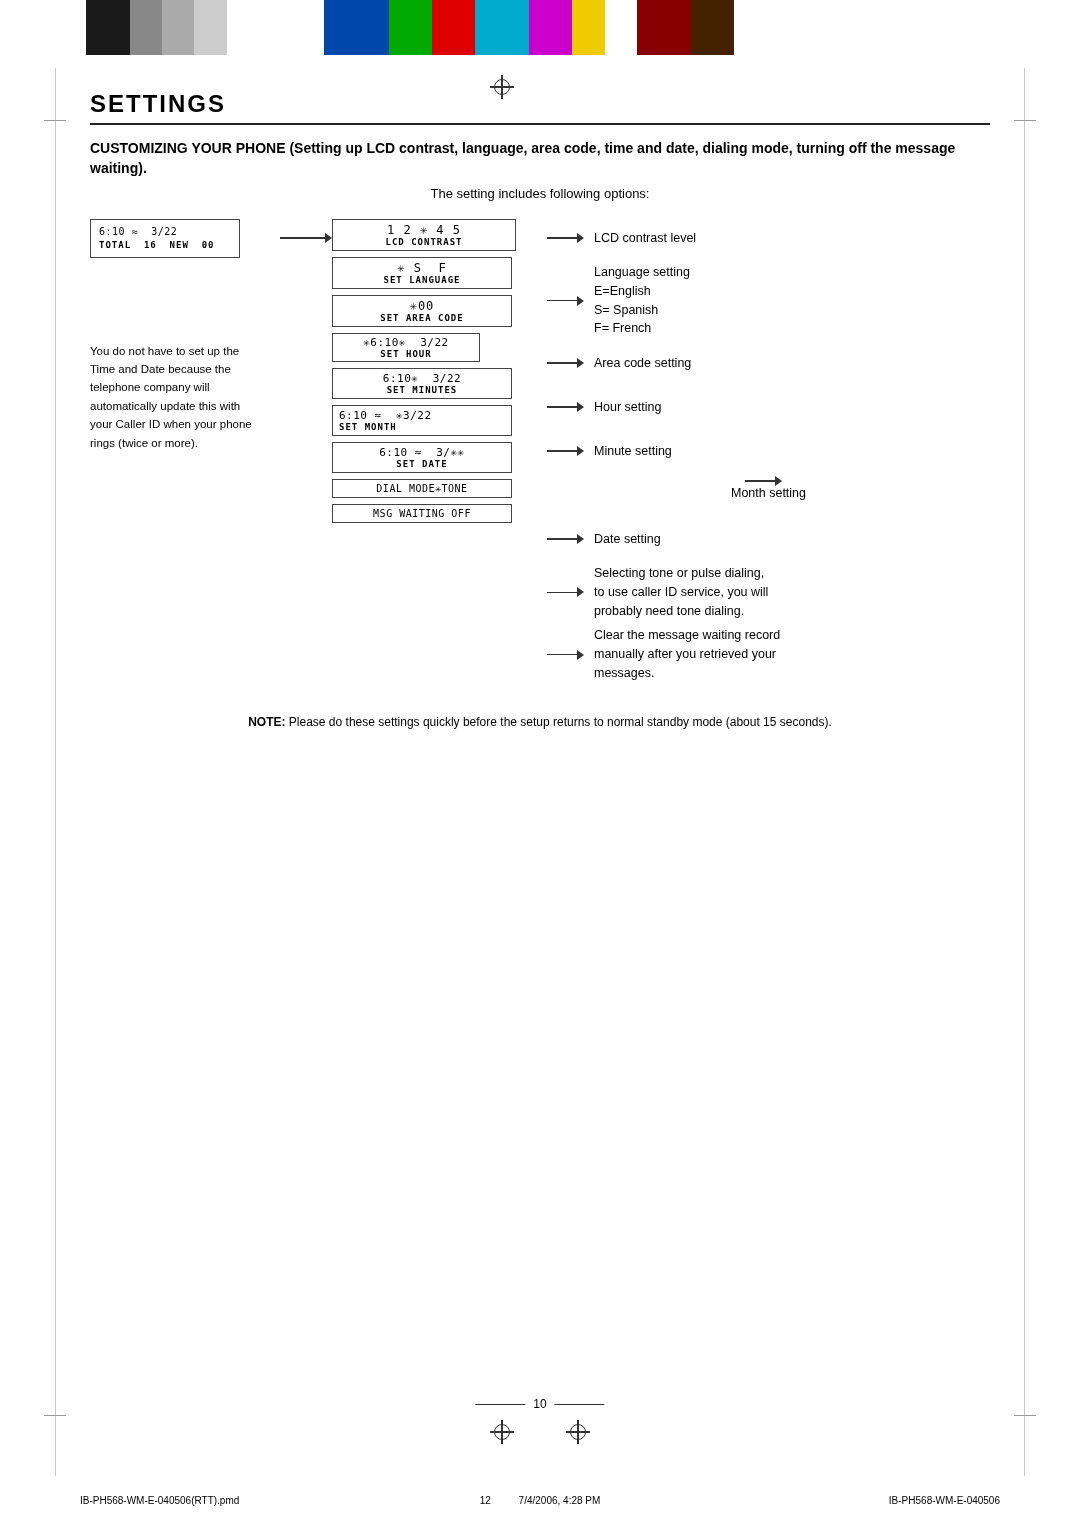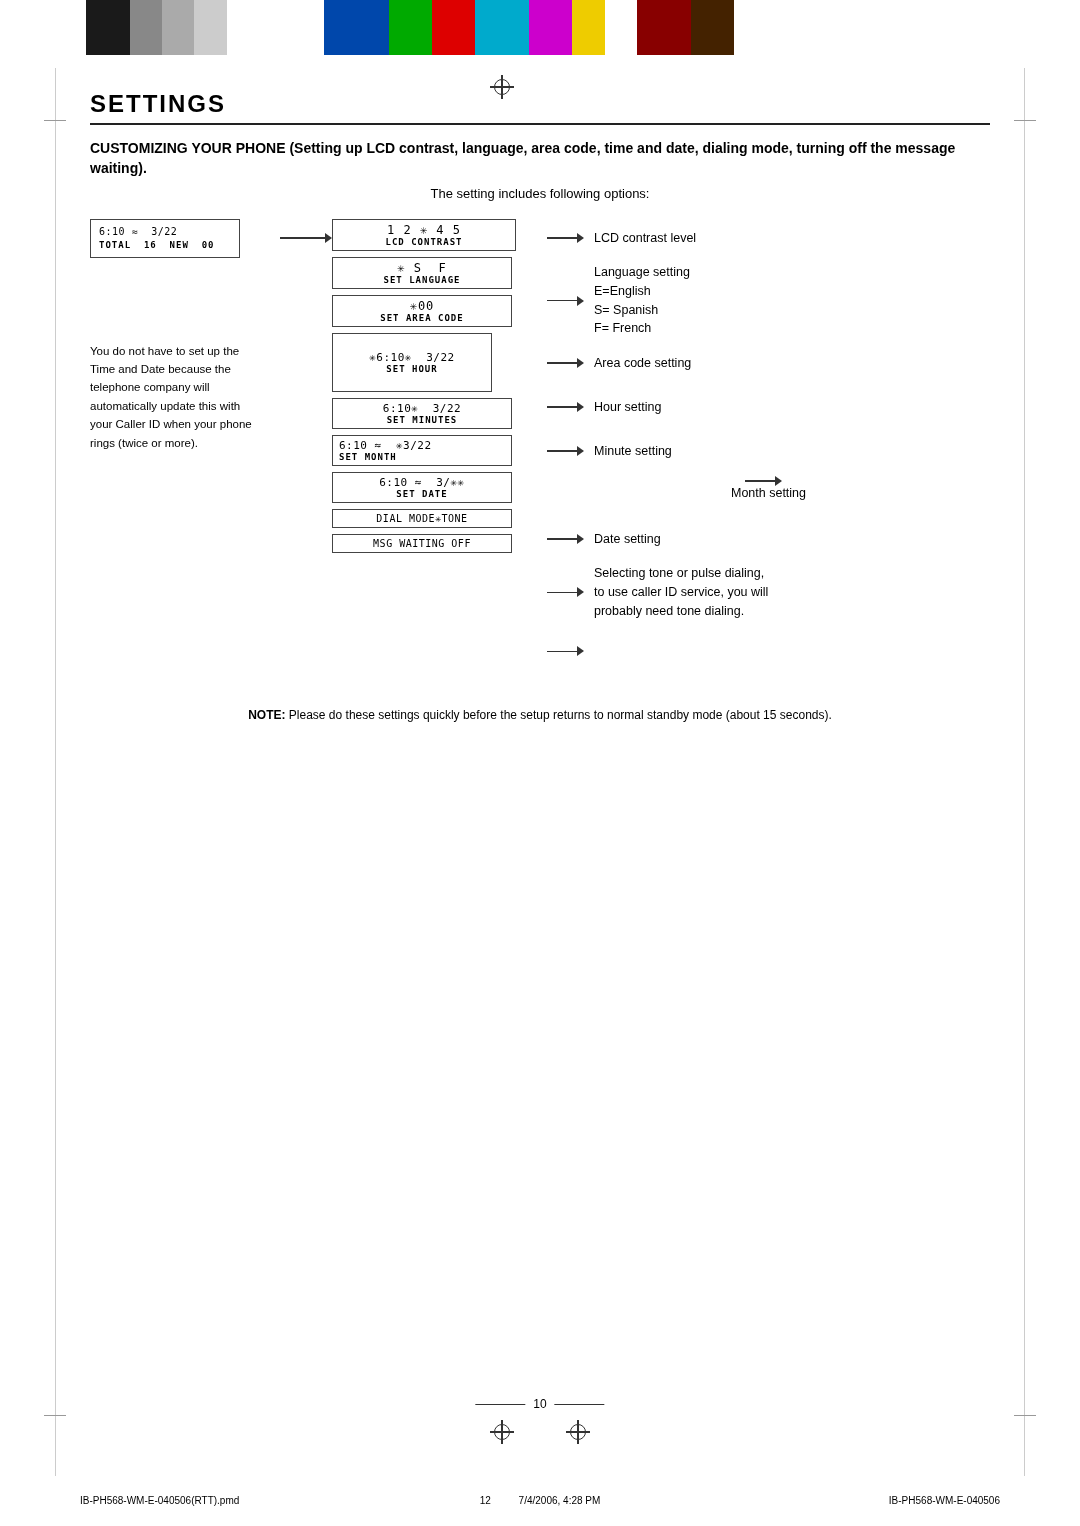--- a/index.html
+++ b/index.html
@@ -237,21 +237,21 @@
       <div style="border:1.5px solid #444; padding:3px 6px; text-align:center; font-family:monospace; width:180px;">
         <div style="font-size:12px; letter-spacing:1px;">✳ S&nbsp;&nbsp;F</div>
         <div style="font-size:9px; letter-spacing:1px; font-weight:bold;">SET LANGUAGE</div>
       </div>
 
       <div style="border:1.5px solid #444; padding:3px 6px; text-align:center; font-family:monospace; width:180px;">
         <div style="font-size:12px; letter-spacing:1px;">✳00</div>
         <div style="font-size:9px; letter-spacing:1px; font-weight:bold;">SET AREA CODE</div>
       </div>
 
-      <div style="border:1.5px solid #444; padding:17px 6px; text-align:center; font-family:monospace; width:160px;">
+      <div style="border:1.5px solid #444; padding:2px 6px; text-align:center; font-family:monospace; width:148px;">
         <div style="font-size:11px; letter-spacing:0.5px;">✳6:10✳&nbsp;&nbsp;3/22</div>
         <div style="font-size:9px; letter-spacing:1px; font-weight:bold;">SET HOUR</div>
       </div>
 
       <div style="border:1.5px solid #444; padding:3px 6px; text-align:center; font-family:monospace; width:180px;">
         <div style="font-size:11px; letter-spacing:0.5px;">6:10✳&nbsp;&nbsp;3/22</div>
         <div style="font-size:9px; letter-spacing:1px; font-weight:bold;">SET MINUTES</div>
       </div>
 
       <div style="border:1.5px solid #444; padding:3px 6px; text-align:left; font-family:monospace; width:180px;">
@@ -338,20 +338,21 @@
           <div style="width:0; height:0; border-top:5px solid transparent; border-bottom:5px solid transparent; border-left:7px solid #333;"></div>
         </div>
         <div style="font-size:12.5px; line-height:1.5;">Selecting tone or pulse dialing,<br>to use caller ID service, you will<br>probably need tone dialing.</div>
       </div>
 
       <div style="display:flex; flex-direction:row; align-items:center; min-height:50px;">
         <div style="display:flex; flex-direction:row; align-items:center; flex-shrink:0; margin-right:10px;">
           <div style="width:30px; height:1.5px; background:#333;"></div>
           <div style="width:0; height:0; border-top:5px solid transparent; border-bottom:5px solid transparent; border-left:7px solid #333;"></div>
         </div>
+        <div style="font-size:12.5px; line-height:1.5;">Clear the message waiting record<br>manually after you retrieved your<br>messages.</div>
       </div>
 
     </div>
   </div>
 
   <div style="margin-top:30px; font-size:12px; line-height:1.5; text-align:center;">
     <span style="font-weight:bold;">NOTE:</span> Please do these settings quickly before the setup returns to normal standby mode (about 15 seconds).
   </div>
 
 </div>

